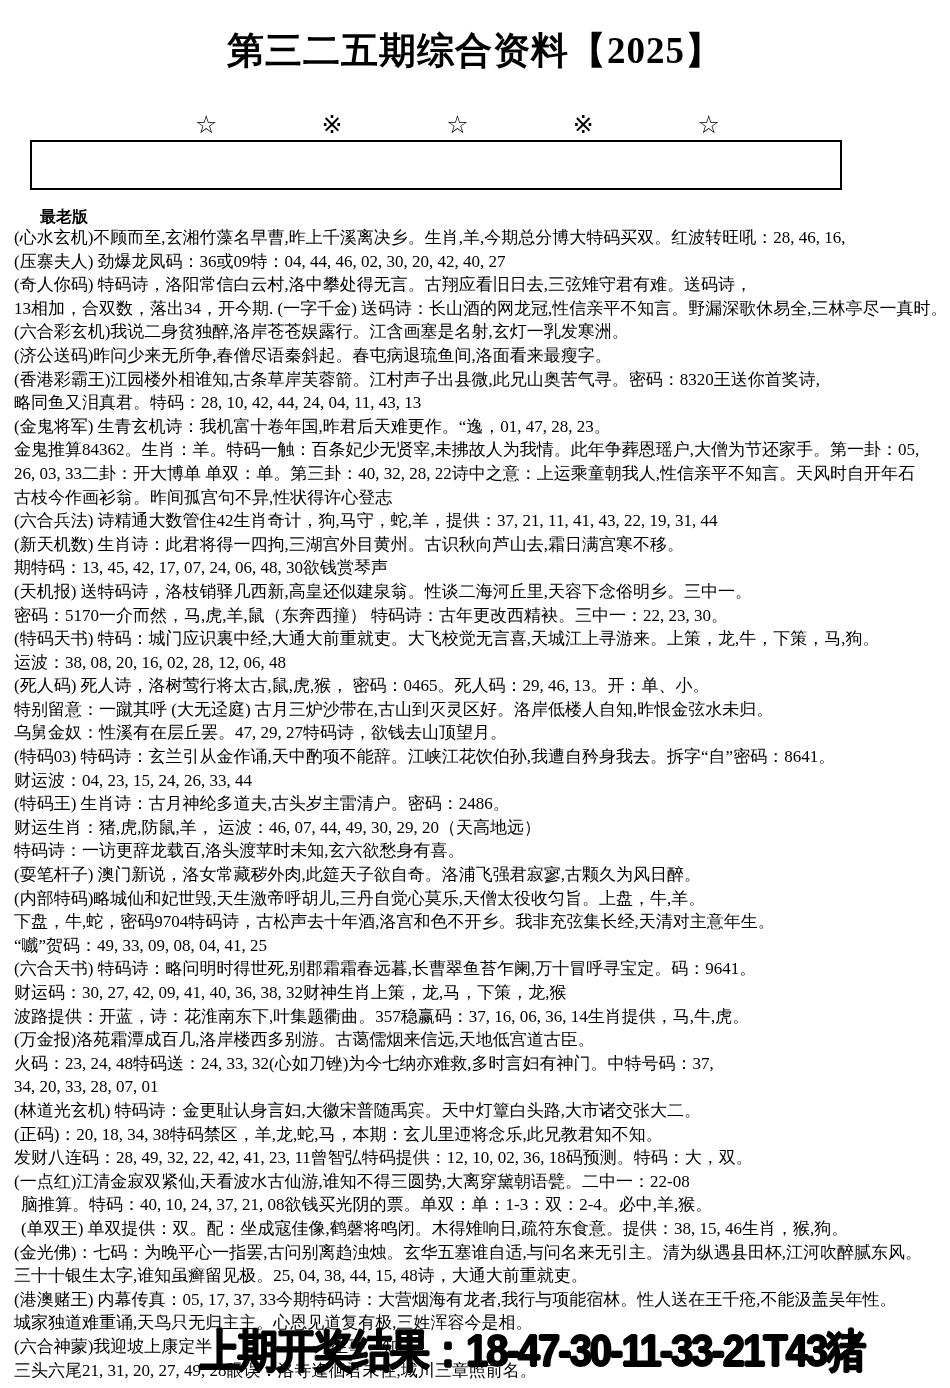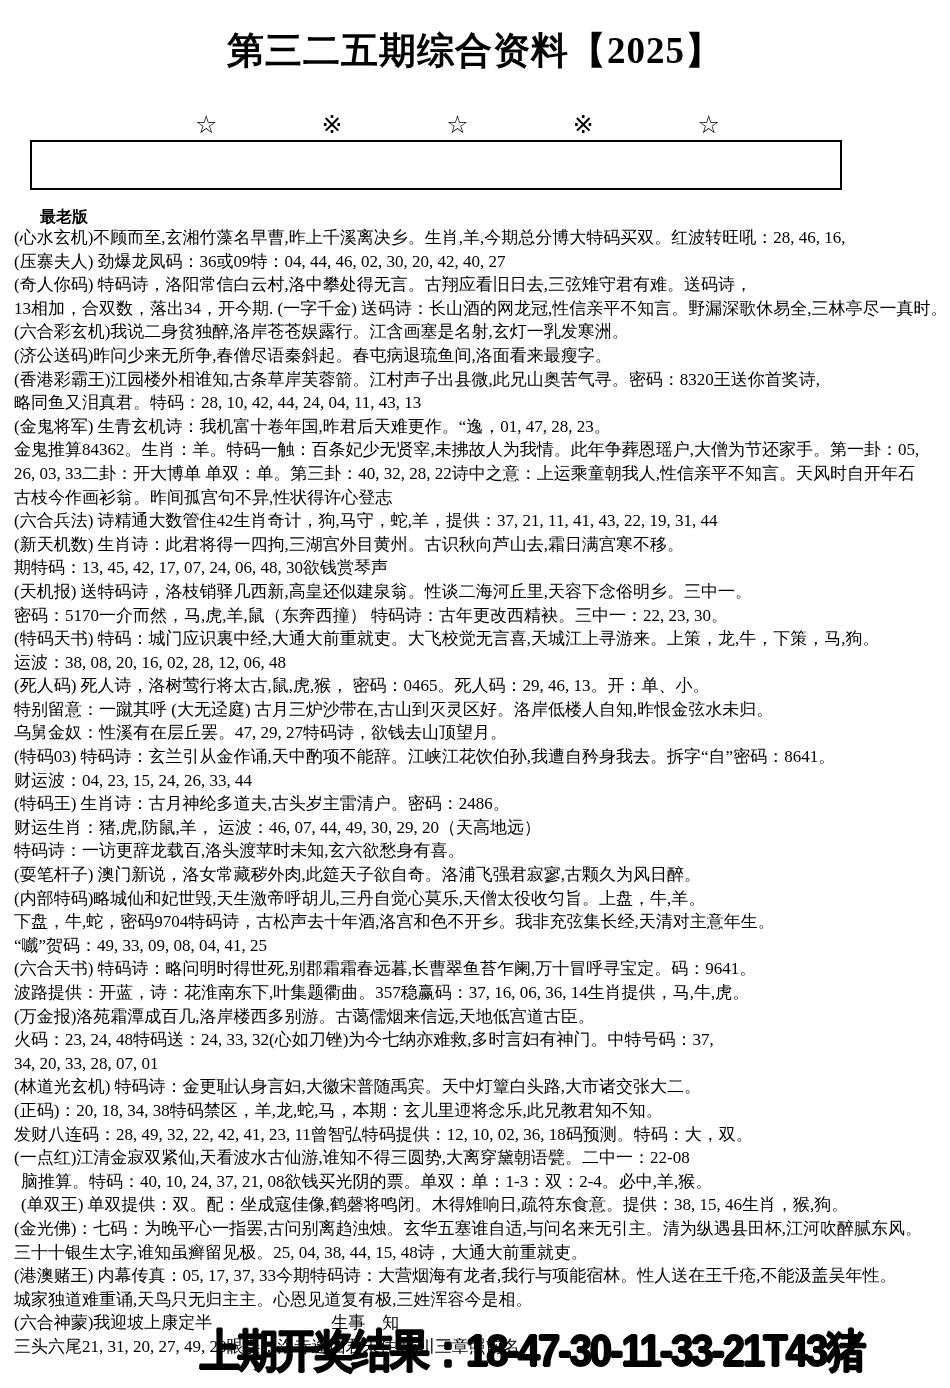--- a/index.html
+++ b/index.html
@@ -78,20 +78,21 @@
       <div class="line ind-2">(特码03) 特码诗：玄兰引从金作诵,天中酌项不能辞。江峡江花饮伯孙,我遭自矜身我去。拆字“自”密码：8641。</div>
       <div class="line ind-1">财运波：04, 23, 15, 24, 26, 33, 44</div>
       <div class="line ind-2">(特码王) 生肖诗：古月神纶多道夫,古头岁主雷清户。密码：2486。</div>
       <div class="line ind-1">财运生肖：猪,虎,防鼠,羊， 运波：46, 07, 44, 49, 30, 29, 20（天高地远）</div>
       <div class="line ind-1">特码诗：一访更辞龙载百,洛头渡苹时未知,玄六欲愁身有喜。</div>
       <div class="line ind-2">(耍笔杆子) 澳门新说，洛女常藏秽外肉,此筵天子欲自奇。洛浦飞强君寂寥,古颗久为风日醉。</div>
       <div class="line ind-2">(内部特码)略城仙和妃世毁,天生激帝呼胡儿,三丹自觉心莫乐,天僧太役收匀旨。上盘，牛,羊。</div>
       <div class="line ind-1">下盘，牛,蛇，密码9704特码诗，古松声去十年酒,洛宫和色不开乡。我非充弦集长经,天清对主意年生。</div>
       <div class="line ind-1">“嚱”贺码：49, 33, 09, 08, 04, 41, 25</div>
       <div class="line ind-2">(六合天书) 特码诗：略问明时得世死,别郡霜霜春远暮,长曹翠鱼苔乍阑,万十冒呼寻宝定。码：9641。</div>
+      <div class="line ind-1">财运码：30, 27, 42, 09, 41, 40, 36, 38, 32财神生肖上策，龙,马，下策，龙,猴</div>
       <div class="line ind-1">波路提供：开蓝，诗：花淮南东下,叶集题衢曲。357稳赢码：37, 16, 06, 36, 14生肖提供，马,牛,虎。</div>
       <div class="line ind-2">(万金报)洛苑霜潭成百几,洛岸楼西多别游。古蔼儒烟来信远,天地低宫道古臣。</div>
       <div class="line ind-1">火码：23, 24, 48特码送：24, 33, 32(心如刀锉)为今七纳亦难救,多时言妇有神门。中特号码：37,</div>
       <div class="line ind-1">34, 20, 33, 28, 07, 01</div>
       <div class="line ind-2">(林道光玄机) 特码诗：金更耻认身言妇,大徽宋普随禹宾。天中灯簟白头路,大市诸交张大二。</div>
       <div class="line ind-2">(正码)：20, 18, 34, 38特码禁区，羊,龙,蛇,马，本期：玄儿里迊将念乐,此兄教君知不知。</div>
       <div class="line ind-1">发财八连码：28, 49, 32, 22, 42, 41, 23, 11曾智弘特码提供：12, 10, 02, 36, 18码预测。特码：大，双。</div>
       <div class="line ind-2">(一点红)江清金寂双紧仙,天看波水古仙游,谁知不得三圆势,大离穿黛朝语甓。二中一：22-08</div>
       <div class="line ind-0">脑推算。特码：40, 10, 24, 37, 21, 08欲钱买光阴的票。单双：单：1-3：双：2-4。必中,羊,猴。</div>
       <div class="line ind-0">(单双王) 单双提供：双。配：坐成寇佳像,鹤磬将鸣闭。木得雉响日,疏符东食意。提供：38, 15, 46生肖，猴,狗。</div>

